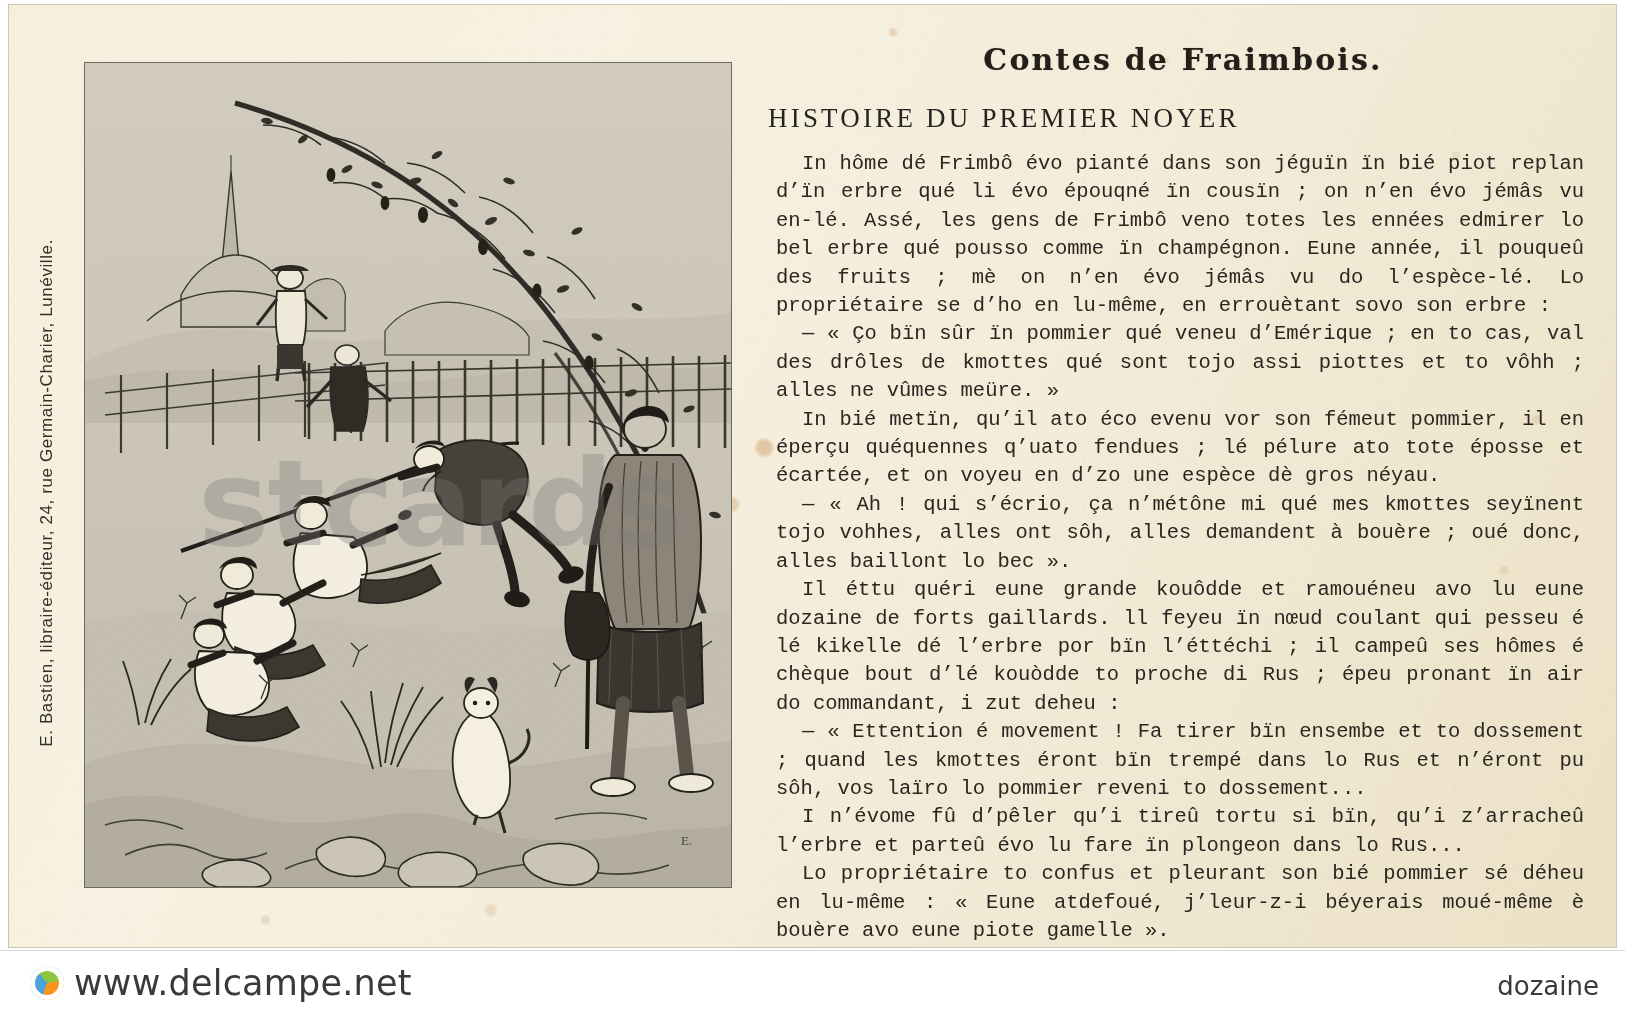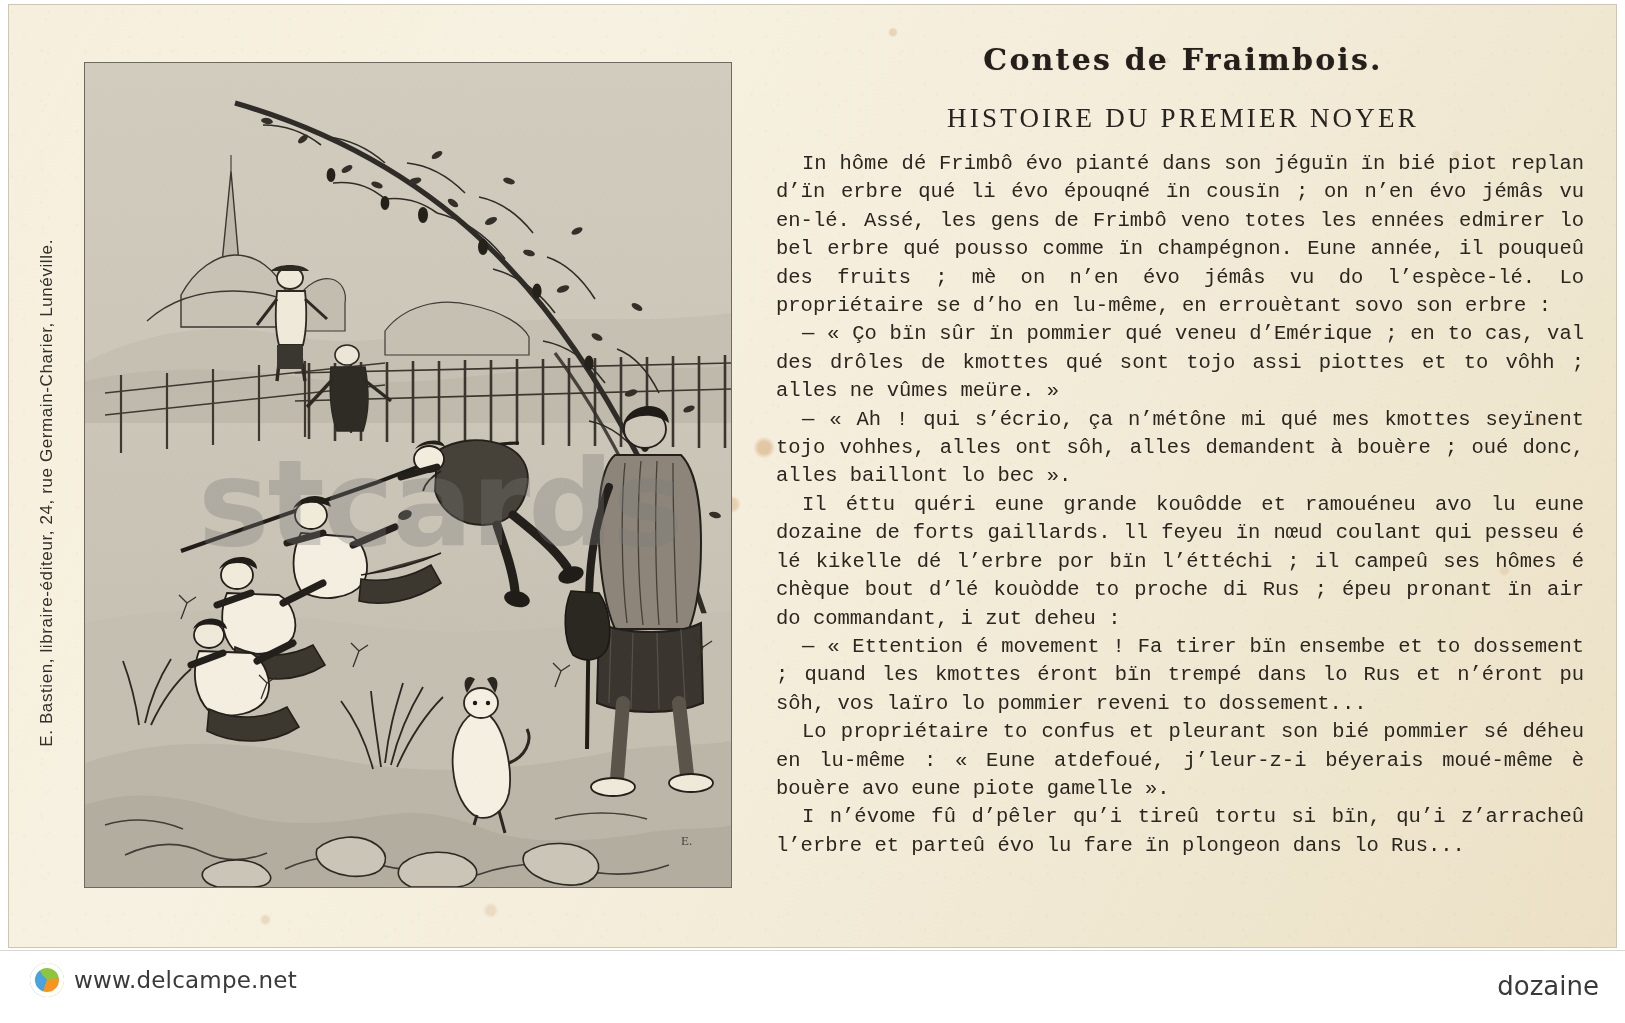--- a/index.html
+++ b/index.html
@@ -85,21 +85,20 @@
     text-align:center;
     font-family:"DejaVu Serif", serif;
     font-weight:700;
     font-size:30px;
     letter-spacing:2.2px;
     color:#241f1b;
     margin:6px 0 0 0;
     text-shadow:0 0 1px rgba(40,30,20,.35);
   }
   .story-title{
-    text-align:center;
     font-family:"Liberation Serif", serif;
     font-size:27px;
     letter-spacing:3.2px;
     color:#272320;
     margin:26px 0 16px 0;
   }
   .body{
     font-family:Liberation Mono, monospace;
     font-size:20.5px;
     line-height:28.4px;
@@ -129,21 +128,21 @@
     left:0;top:950px;
     width:1625px;height:73px;
     background:#ffffff;
     border-top:1px solid #d8d8d8;
   }
   #delcampe{
     position:absolute;
     left:30px;top:12px;
     display:flex;align-items:center;gap:10px;
     font-family:"DejaVu Sans", sans-serif;
-    font-size:23px;
+    font-size:35px;
     color:#3a3a3a;
     letter-spacing:.2px;
   }
   #delcampe .logo{
     width:34px;height:34px;
     border-radius:50%;
     background:
       conic-gradient(from 200deg,#4aa3dd 0deg 120deg,#8cc63f 120deg 240deg,#f7941e 240deg 360deg);
     flex:none;
     box-shadow:inset 0 0 0 5px #ffffff;
@@ -447,25 +446,26 @@
         <rect x="0" y="0" width="646" height="824" fill="url(#hatch)" opacity=".10"></rect>
       </svg>
     </div>
 
     <div id="textcol">
       <div class="series-title">Contes de Fraimbois.</div>
       <div class="story-title">HISTOIRE DU PREMIER NOYER</div>
       <div class="body">
         <p>In hôme dé Frimbô évo pianté dans son jéguïn ïn bié piot replan d’ïn erbre qué li évo épouqné ïn cousïn ; on n’en évo jémâs vu en-lé. Assé, les gens de Frimbô veno totes les ennées edmirer lo bel erbre qué pousso comme ïn champégnon. Eune année, il pouqueû des fruits ; mè on n’en évo jémâs vu do l’espèce-lé. Lo propriétaire se d’ho en lu-même, en errouètant sovo son erbre :</p>
         <p class="dash">— « Ço bïn sûr ïn pommier qué veneu d’Emérique ; en to cas, val des drôles de kmottes qué sont tojo assi piottes et to vôhh ; alles ne vûmes meüre. »</p>
+        <p>In bié metïn, qu’il ato éco evenu vor son fémeut pommier, il en éperçu quéquennes q’uato fendues ; lé pélure ato tote éposse et écartée, et on voyeu en d’zo une espèce dè gros néyau.</p>
         <p class="dash">— « Ah ! qui s’écrio, ça n’métône mi qué mes kmottes seyïnent tojo vohhes, alles ont sôh, alles demandent à bouère ; oué donc, alles baillont lo bec ».</p>
         <p>Il éttu quéri eune grande kouôdde et ramouéneu avo lu eune dozaine de forts gaillards. ll feyeu ïn nœud coulant qui pesseu é lé kikelle dé l’erbre por bïn l’éttéchi ; il campeû ses hômes é chèque bout d’lé kouòdde to proche di Rus ; épeu pronant ïn air do commandant, i zut deheu :</p>
         <p class="dash">— « Ettention é movement ! Fa tirer bïn ensembe et to dossement ; quand les kmottes éront bïn trempé dans lo Rus et n’éront pu sôh, vos laïro lo pommier reveni to dossement...</p>
+        <p>I n’évome fû d’pêler qu’i tireû tortu si bïn, qu’i z’arracheû l’erbre et parteû évo lu fare ïn plongeon dans lo Rus...</p>
         <p>Lo propriétaire to confus et pleurant son bié pommier sé déheu en lu-même : « Eune atdefoué, j’leur-z-i béyerais moué-même è bouère avo eune piote gamelle ».</p>
-        <p>I n’évome fû d’pêler qu’i tireû tortu si bïn, qu’i z’arracheû l’erbre et parteû évo lu fare ïn plongeon dans lo Rus...</p>
       </div>
     </div>
 
     <div id="wm-stcards">stcards</div>
   </div>
 
   <div id="footer">
     <div id="delcampe">
       <span class="logo"></span>
       <span>www.delcampe.net</span>

